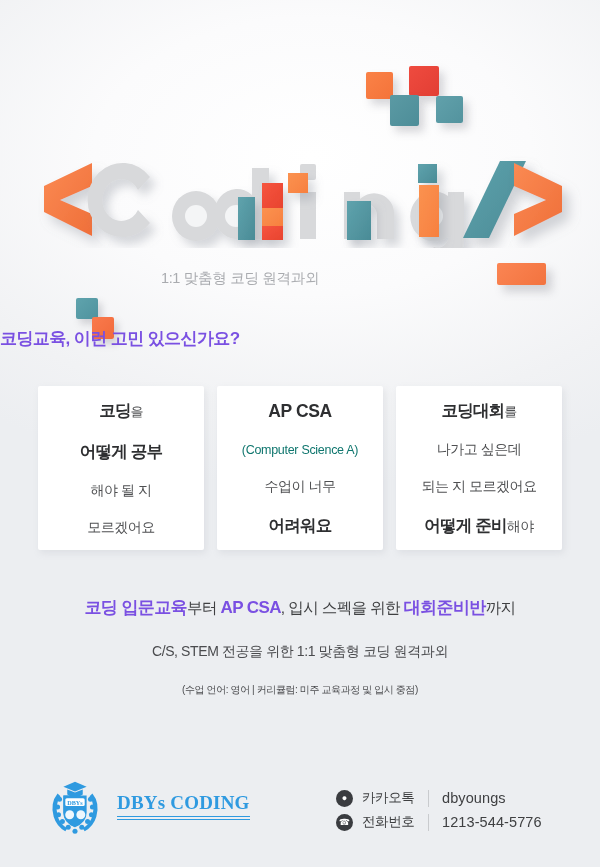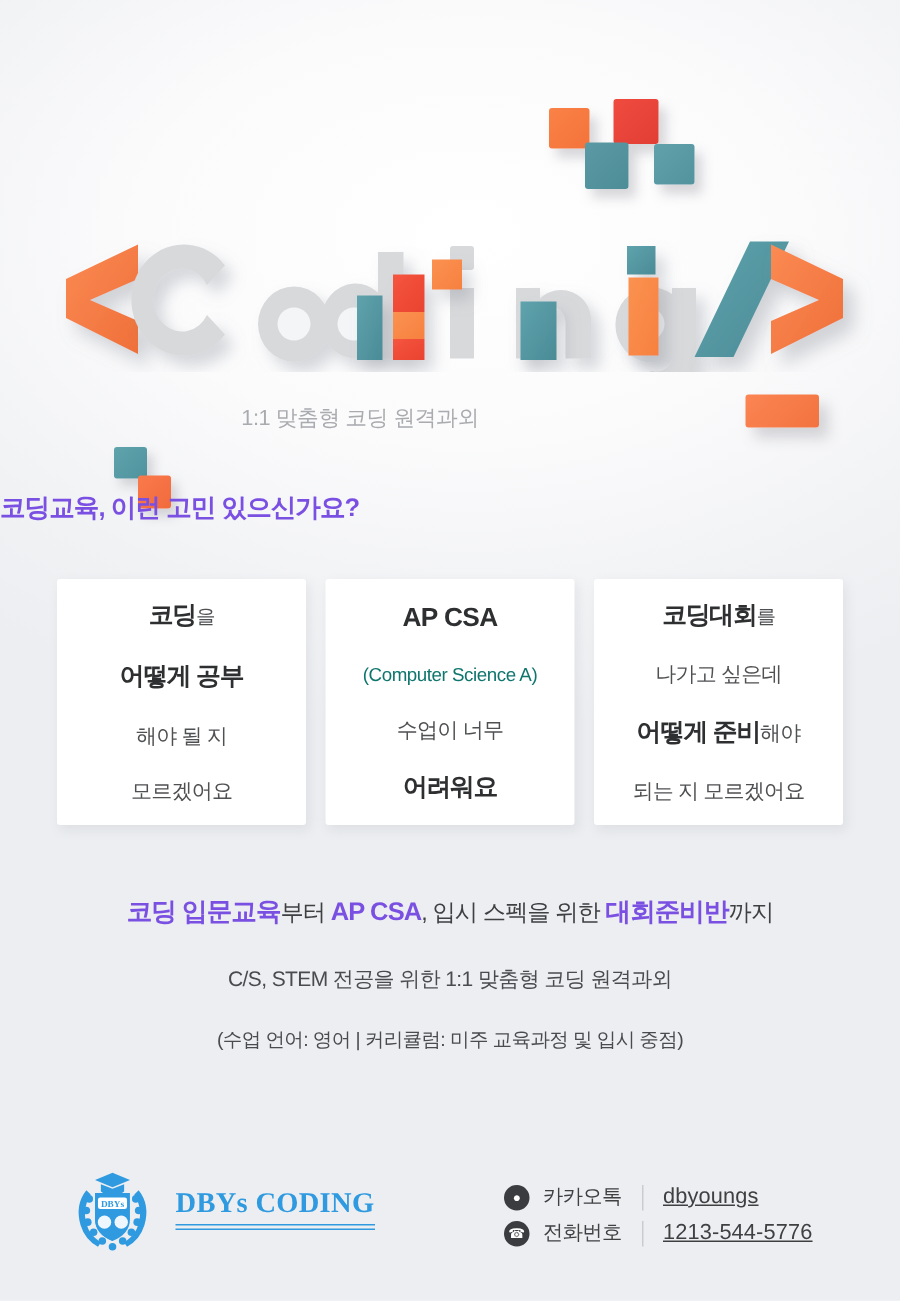--- a/index.html
+++ b/index.html
@@ -66,41 +66,41 @@
 
   
   .copy { position:absolute; left:0; top:572px; width:600px; text-align:center; }
   .copy .row { line-height:1; margin-bottom:0; }
   .r1 { font-size:19.5px; font-weight:700; color:#7a50e2; letter-spacing:-.4px; padding-top:6px; }
   .r1 sup { font-size:12px; vertical-align:super; line-height:0; }
   .r1 .ko { font-size:14.5px; color:#3f4042; font-weight:400; letter-spacing:-.4px; }
   .r2 { font-size:15.5px; color:#3f4042; letter-spacing:-.6px; padding-top:27px; }
   .r2 b { color:#7a50e2; font-weight:700; font-size:17px; }
   .r3 { font-size:14px; color:#4a4b4e; letter-spacing:-.4px; padding-top:28px; }
-  .r4 { font-size:13px; color:#4a4b4e; letter-spacing:-.4px; padding-top:27px; }
+  .r4 { font-size:10px; color:#4a4b4e; letter-spacing:-.4px; padding-top:27px; }
 
   
   .footer { position:absolute; left:0; top:770px; width:600px; height:97px; }
   .brand { position:absolute; left:44px; top:6px; display:flex; align-items:center; gap:11px; }
   .crest { width:62px; height:62px; }
   .brandtext { display:flex; flex-direction:column; align-items:center; }
   .bt1 { font-family:"Liberation Serif","DejaVu Serif",serif; font-weight:700;
          font-size:19px; color:#2f9ae0; letter-spacing:.2px; }
   .brule { width:100%; height:4px; border-top:1.6px solid #2f9ae0; border-bottom:1.6px solid #2f9ae0; margin:2px 0 3px; }
   .bt2 { font-family:"Liberation Serif","DejaVu Serif",serif; font-weight:700;
          font-size:16px; color:#2f9ae0; letter-spacing:4.5px; text-indent:4.5px; }
 
   .contact { position:absolute; left:336px; top:16px; }
   .crow { display:flex; align-items:center; height:24px; }
   .cicon { width:17px; height:17px; border-radius:50%; background:#3a3c40;
            display:flex; align-items:center; justify-content:center; color:#fff;
            font-size:9px; line-height:1; margin-right:9px; }
   .clabel { font-size:13.5px; color:#3f4042; letter-spacing:-.4px; width:62px; }
   .cdiv { width:1px; height:17px; background:#c9cbce; margin:0 13px 0 4px; }
-  .cval { font-size:14.5px; color:#3f4042; letter-spacing:.1px;text-decoration:underline; }
+  .cval { font-size:14.5px; color:#3f4042; letter-spacing:.1px; }
 </style>
 </head>
 <body>
 
 <div class="poster">
 
   <div class="cube c-or1"></div>
   <div class="cube c-rd1"></div>
   <div class="cube c-tl1"></div>
   <div class="cube c-tl2"></div>
@@ -195,22 +195,22 @@
     <div class="card">
       <div class="ln b2">AP CSA</div>
       <div class="ln sm">(Computer Science A)</div>
       <div class="ln">수업이 너무</div>
       <div class="ln b">어려워요</div>
     </div>
 
     <div class="card">
       <div class="ln b"><span>코딩대회</span><span class="lite">를</span></div>
       <div class="ln">나가고 싶은데</div>
+      <div class="ln">되는 지 모르겠어요</div>
       <div class="ln"><strong>어떻게 준비</strong><span>해야</span></div>
-      <div class="ln">되는 지 모르겠어요</div>
     </div>
   </div>
 
   <div class="copy">
 
     <div class="row r2"><b>코딩 입문교육</b><span>부터 </span><b>AP CSA</b><span>, 입시 스펙을 위한 </span><b>대회준비반</b><span>까지</span></div>
 
     <div class="row r3">C/S, STEM 전공을 위한 1:1 맞춤형 코딩 원격과외</div>
     <div class="row r4">(수업 언어: 영어 | 커리큘럼: 미주 교육과정 및 입시 중점)</div>
   </div>

